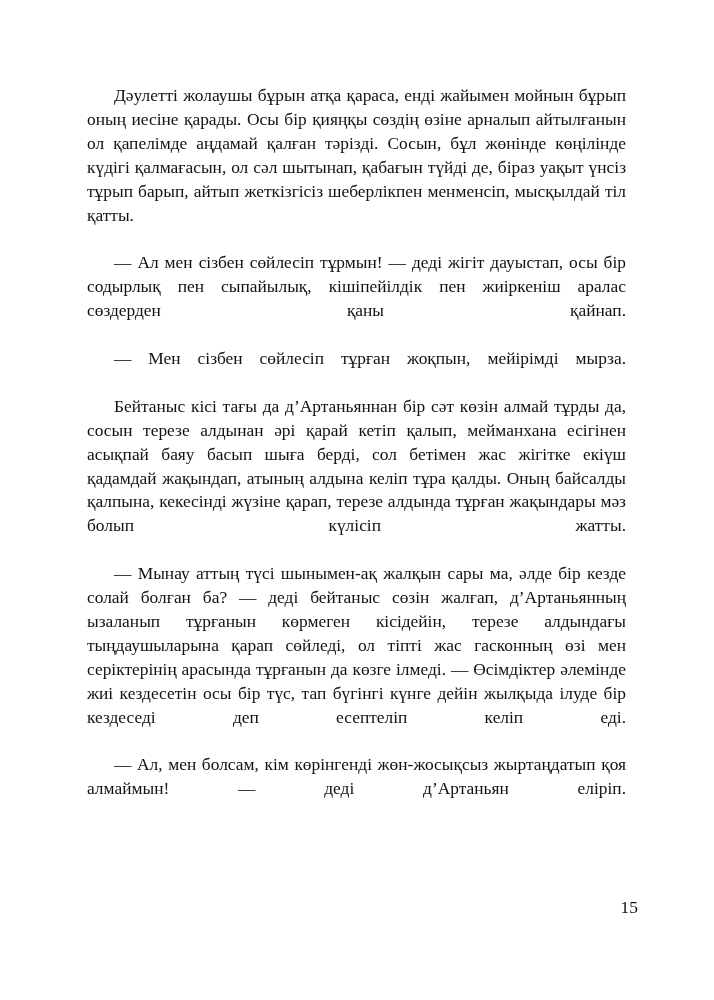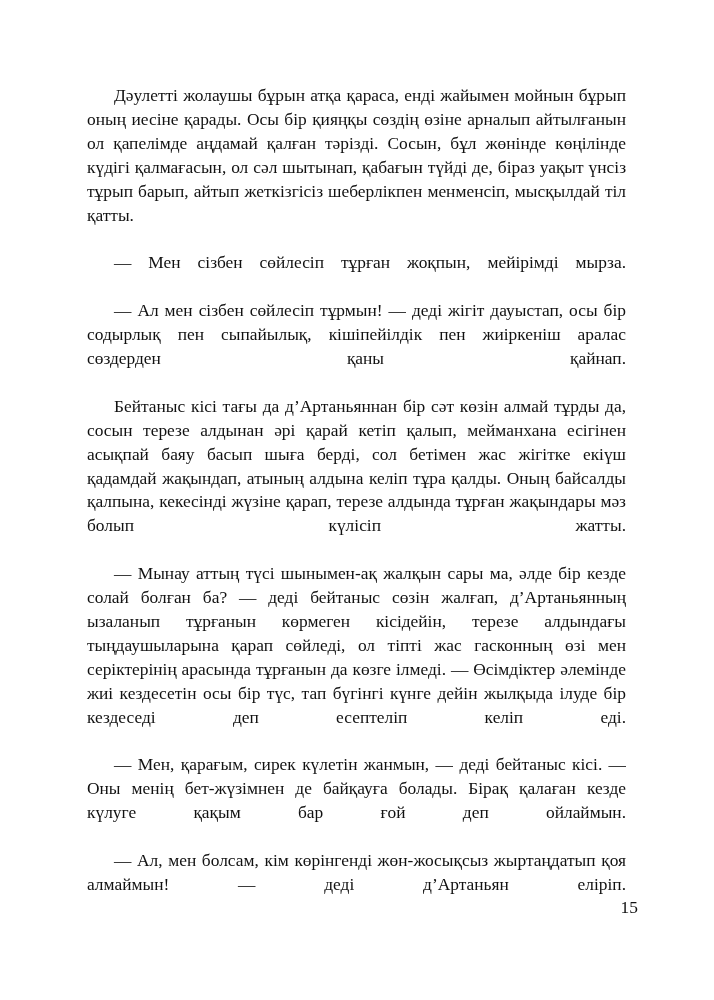--- a/index.html
+++ b/index.html
@@ -65,24 +65,23 @@
     color: #111111;
   }
 </style>
 </head>
 <body>
 
 <div id="page">
 
   <div id="text-block">
     <p class="para">Дәулетті жолаушы бұрын атқа қараса, енді жайымен мойнын бұрып оның иесіне қарады. Осы бір қияңқы сөздің өзіне арналып айтылғанын ол қапелімде аңдамай қалған тәрізді. Сосын, бұл жөнінде көңілінде күдігі қалмағасын, ол сәл шытынап, қабағын түйді де, біраз уақыт үнсіз тұрып барып, айтып жеткізгісіз шеберлікпен менменсіп, мысқылдай тіл қатты.</p>
+    <p class="para">— Ал мен сізбен сөйлесіп тұрмын! — деді жігіт дауыстап, осы бір содырлық пен сыпайылық, кішіпейілдік пен жиіркеніш аралас сөздерден қаны қайнап.</p>
     <p class="para">— Мен сізбен сөйлесіп тұрған жоқпын, мейірімді мырза.</p>
-    <p class="para">— Ал мен сізбен сөйлесіп тұрмын! — деді жігіт дауыстап, осы бір содырлық пен сыпайылық, кішіпейілдік пен жиіркеніш аралас сөздерден қаны қайнап.</p>
     <p class="para">Бейтаныс кісі тағы да д’Артаньяннан бір сәт көзін алмай тұрды да, сосын терезе алдынан әрі қарай кетіп қалып, мейманхана есігінен асықпай баяу басып шыға берді, сол бетімен жас жігітке екіүш қадамдай жақындап, атының алдына келіп тұра қалды. Оның байсалды қалпына, кекесінді жүзіне қарап, терезе алдында тұрған жақындары мәз болып күлісіп жатты.</p>
     <p class="para">— Мынау аттың түсі шынымен-ақ жалқын сары ма, әлде бір кезде солай болған ба? — деді бейтаныс сөзін жалғап, д’Артаньянның ызаланып тұрғанын көрмеген кісідейін, терезе алдындағы тыңдаушыларына қарап сөйледі, ол тіпті жас гасконның өзі мен серіктерінің арасында тұрғанын да көзге ілмеді. — Өсімдіктер әлемінде жиі кездесетін осы бір түс, тап бүгінгі күнге дейін жылқыда ілуде бір кездеседі деп есептеліп келіп еді.</p>
-    <p class="para">— Мен, қарағым, сирек күлетін жанмын, — деді бейтаныс кісі. — Оны менің бет-жүзімнен де байқауға болады. Бірақ қалаған кезде күлуге қақым бар ғой деп ойлаймын.</p>
     <p class="para">— Ал, мен болсам, кім көрінгенді жөн-жосықсыз жыртаңдатып қоя алмаймын! — деді д’Артаньян еліріп.</p>
 
   </div>
 
   <div id="page-number">15</div>
 
 </div>
 
 </body></html>

